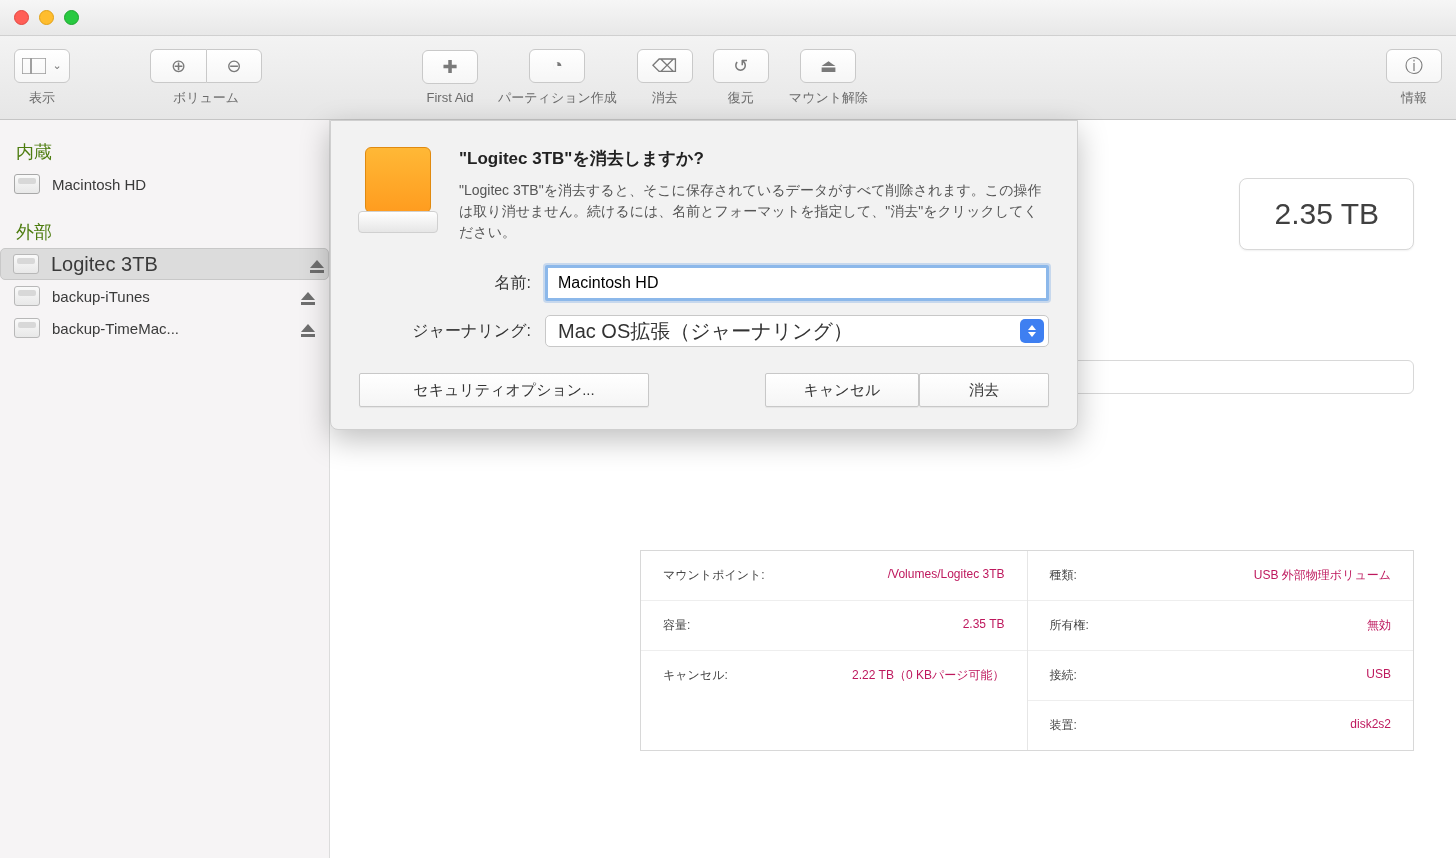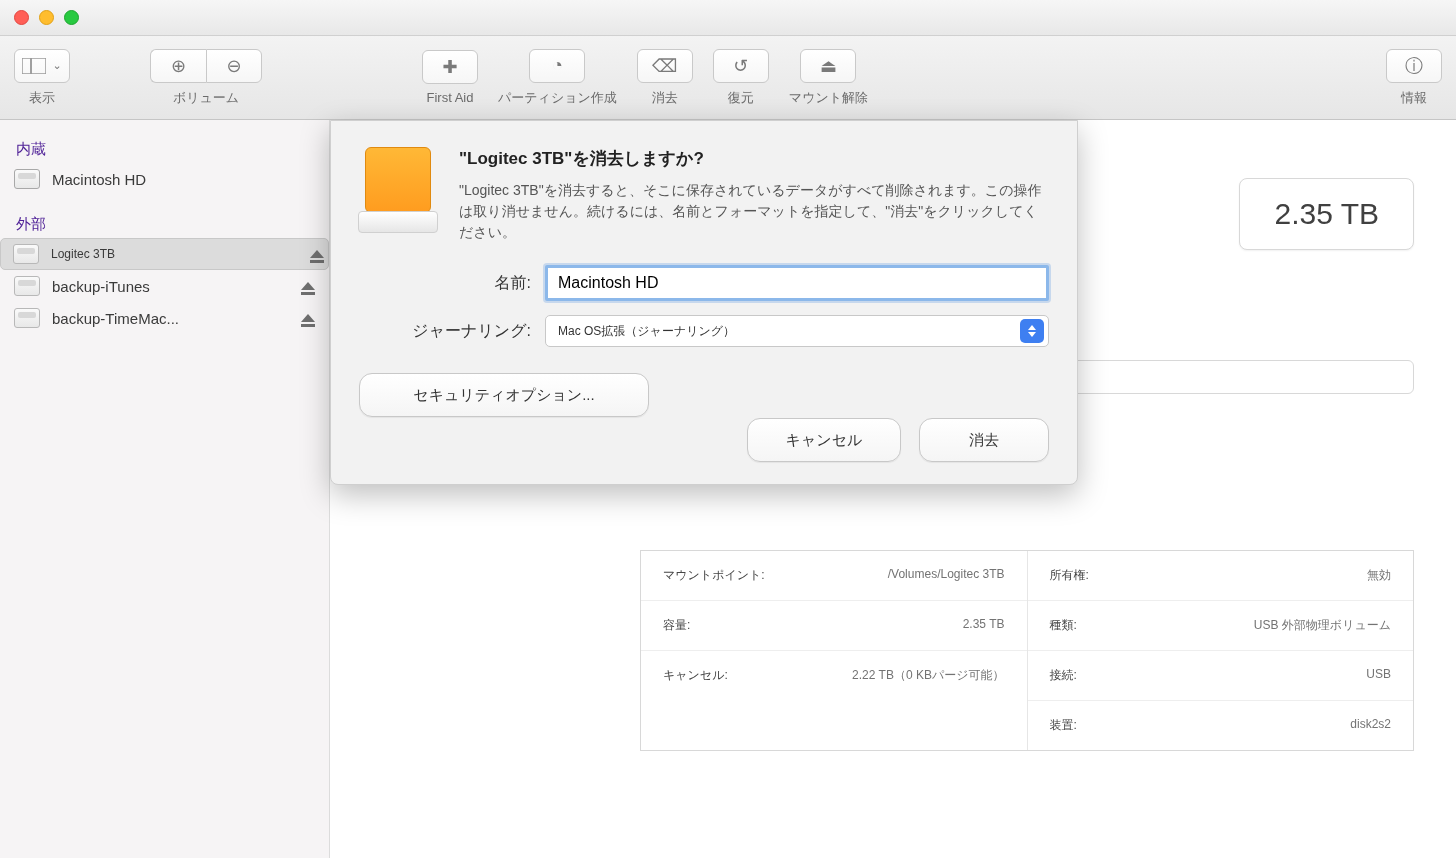--- a/index.html
+++ b/index.html
@@ -53,21 +53,21 @@
 .tb-sp.lg { width: 80px; }
 .tb-sp.sm { width: 20px; }
 .tb-right { margin-left:auto; }
 .content { display:flex; height: calc(858px - 36px - 84px); }
 .sidebar {
   width: 330px;
   background: #f6f4f5;
   border-right: 1px solid #dcdcdc;
   padding-top: 12px;
 }
-.sb-hdr { font-size:15px; color:#4c1d95; padding: 8px 16px 4px; font-weight:400;}
+.sb-hdr { font-size:18px; color:#4d7c0f; padding: 8px 16px 4px; font-weight:400;}
 .sb-item {
   display:flex; align-items:center;
   padding: 6px 14px;
   font-size: 15px;
   color:#3a3a3a;
   gap: 12px;
 }
 .sb-item.sel { background:#dcdcdc; }
 .sb-icon {
   width: 26px; height: 20px;
@@ -118,21 +118,21 @@
   color:#454545;
 }
 .info-col { flex:1; }
 .info-col:first-child { border-right:1px solid #e6e6e6; }
 .info-row {
   display:flex; justify-content:space-between;
   padding: 16px 22px;
   border-bottom:1px solid #eee;
 }
 .info-row:last-child { border-bottom:none;}
-.info-row .v { color:#737373; }
+.info-row .v { color:#be185d; }
 
 .dialog {
   position:absolute; left: 0; top: 0;
   width: 748px;
   background:#f2f2f2;
   border:1px solid #cfcfcf;
   border-radius: 0 0 8px 8px;
   box-shadow: 0 10px 30px rgba(0,0,0,0.25);
   padding: 26px 28px 22px;
   z-index: 10;
@@ -169,50 +169,50 @@
   box-shadow: 0 0 0 2px rgba(120,170,230,0.35);
 }
 .sel {
   flex:1;
   display:flex; align-items:center;
   background:#fff;
   border:1px solid #c8c8c8;
   border-radius:5px;
   height: 32px;
   padding: 0 4px 0 12px;
-  font-size:12px;
+  font-size:20px;
   position:relative;
 }
 .sel .arrows {
   width:24px; height:24px; background:#3e7ff1;
   border-radius:5px;
   margin-left:auto;
   display:flex; flex-direction:column; align-items:center; justify-content:center;
   gap:2px;
 }
 .sel .arrows span{
   width:0;height:0;border-left:4px solid transparent;border-right:4px solid transparent;
 }
 .sel .arrows .u{ border-bottom:5px solid #fff;}
 .sel .arrows .d{ border-top:5px solid #fff;}
 .dlg-btns { display:flex; gap:18px; margin-top:26px; justify-content:flex-start; }
 .btn {
   background: linear-gradient(#ffffff,#f5f5f5);
   border:1px solid #c8c8c8;
-  border-radius:13px;
-  height:44px;
+  border-radius:2px;
+  height:34px;
   display:flex; align-items:center; justify-content:center;
   font-size:15px;
   color:#333;
   box-shadow: 0 1px 1px rgba(0,0,0,0.06);
 }
 .btn.wide { width: 290px; }
 .btn.mid  { width: 154px; }
 .btn.sm   { width: 130px; }
-.dlg-btns .push { margin-left:auto; display:flex; gap:18px;margin-top:45px;}
+.dlg-btns .push { margin-left:auto; display:flex; }
 </style>
 </head>
 <body>
 
 <div class="titlebar">
   <div class="traffic">
     <div class="tl r"></div>
     <div class="tl y"></div>
     <div class="tl g"></div>
   </div>
@@ -324,26 +324,26 @@
             <span>容量:</span>
             <span class="v">2.35 TB</span>
           </div>
         <div class="info-row">
             <span>キャンセル:</span>
             <span class="v">2.22 TB（0 KBパージ可能）</span>
           </div>
       </div>
       <div class="info-col">
         <div class="info-row">
+            <span>種類:</span>
+            <span class="v">USB 外部物理ボリューム</span>
+          </div>
+        <div class="info-row">
             <span>所有権:</span>
             <span class="v">無効</span>
-          </div>
-        <div class="info-row">
-            <span>種類:</span>
-            <span class="v">USB 外部物理ボリューム</span>
           </div>
         <div class="info-row">
             <span>接続:</span>
             <span class="v">USB</span>
           </div>
         <div class="info-row">
             <span>装置:</span>
             <span class="v">disk2s2</span>
           </div>
       </div>

